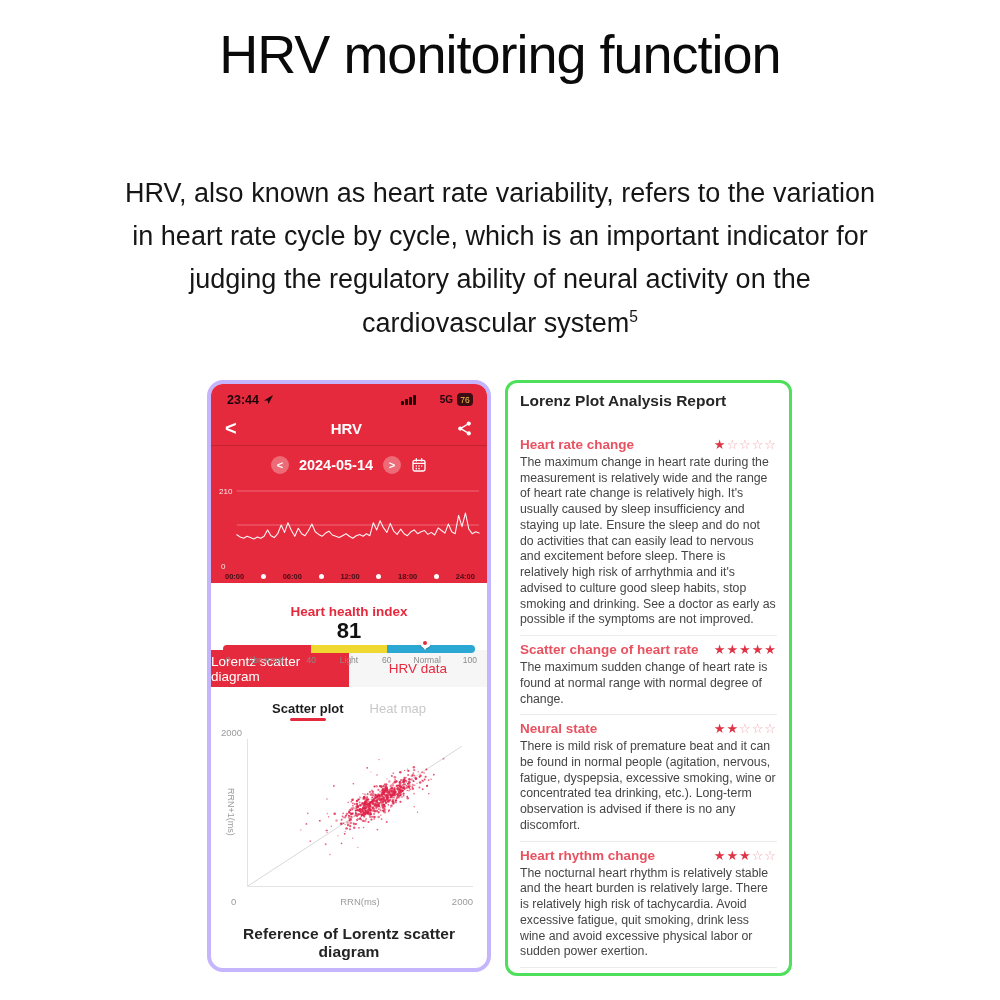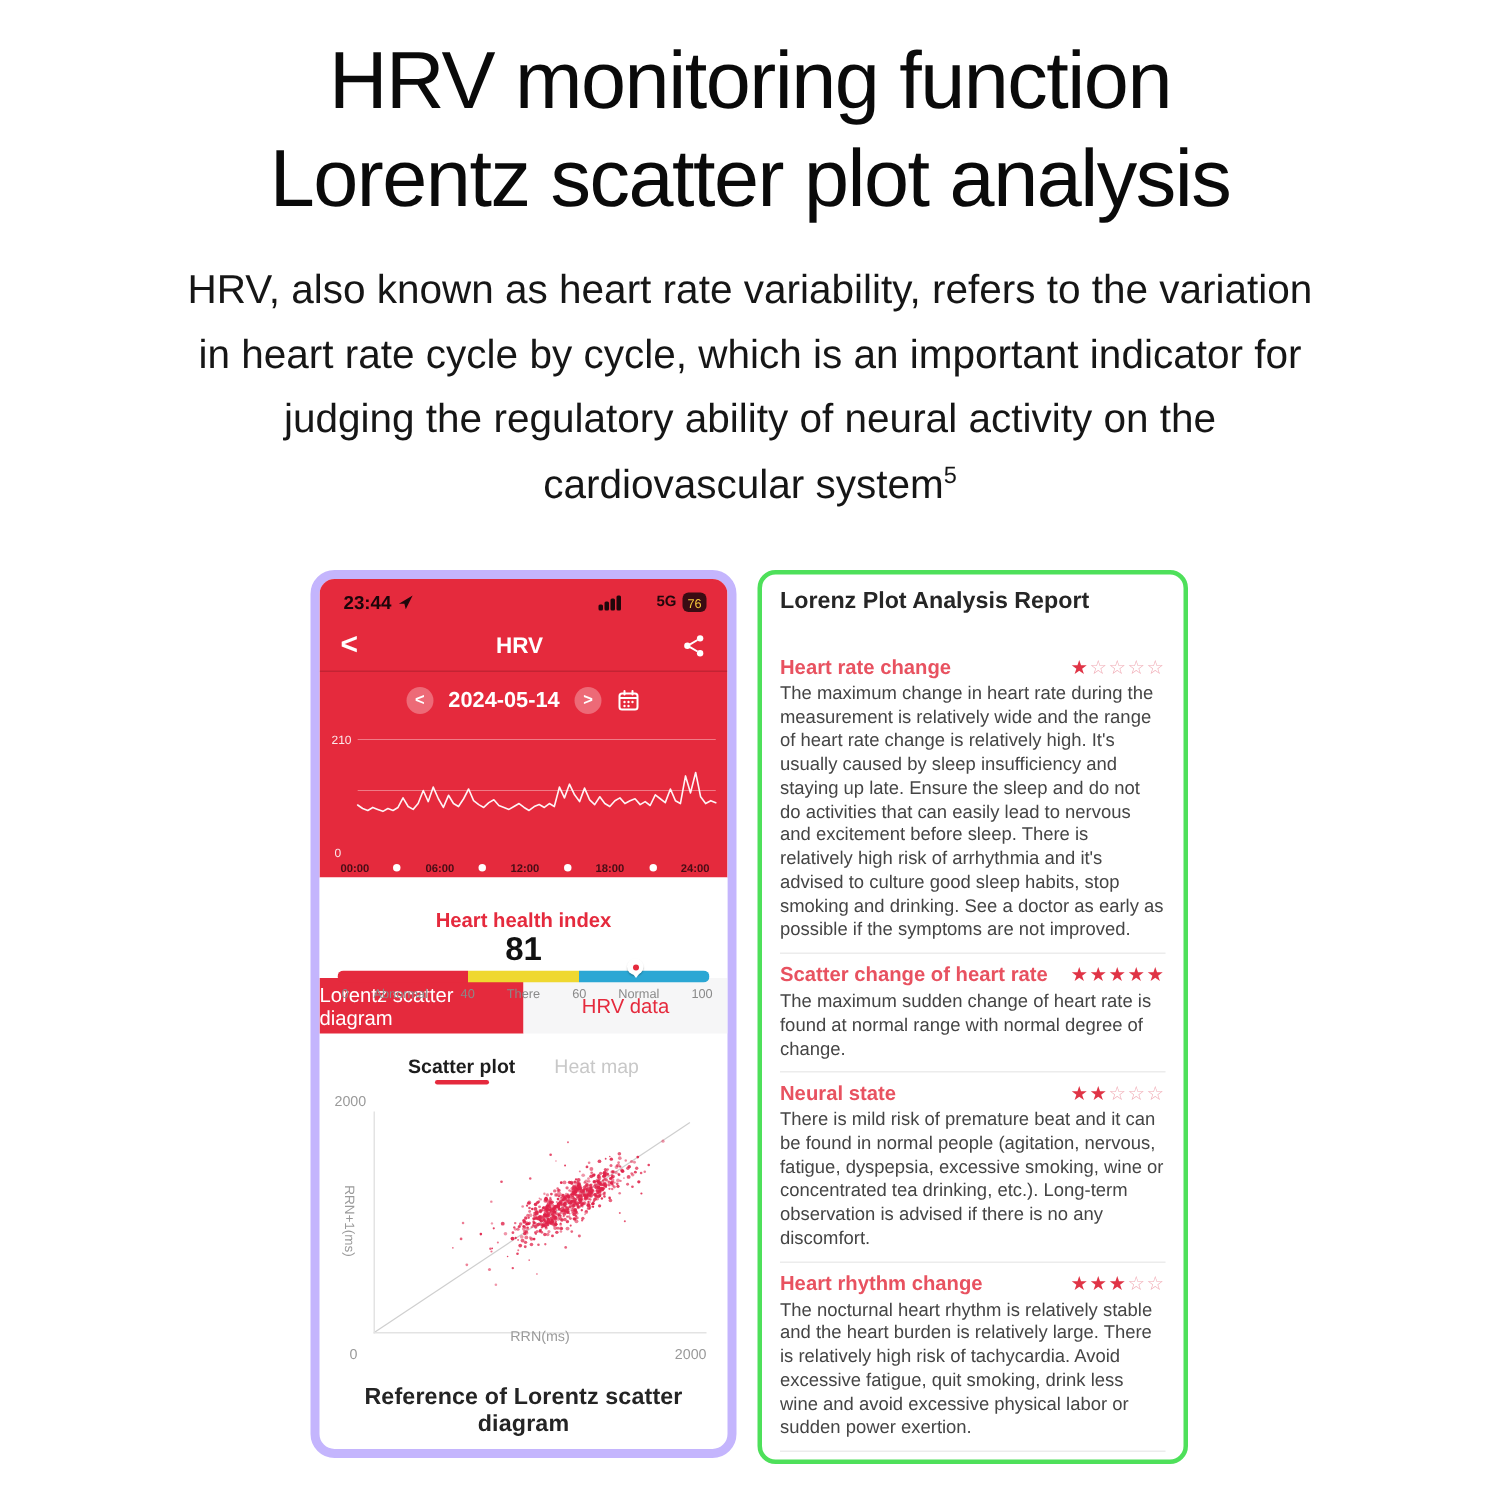--- a/index.html
+++ b/index.html
@@ -11,21 +11,21 @@
   
   .title { position:absolute; top:22px; left:0; width:1000px; text-align:center;
            font-size:54px; font-weight:400; color:#0a0a0a; letter-spacing:-1px; line-height:1.2; }
   .intro { position:absolute; top:172px; left:120px; width:760px; text-align:center;
            font-size:27px; color:#161616; line-height:1.6; font-weight:400; }
   .intro sup { font-size:58%; }
 
   
   .phone-panel {
     position:absolute; left:207px; top:380px; width:284px; height:592px;
-    border:6px solid #c4b5fd; border-radius:16px; background:#fff; overflow:hidden;
+    border:4px solid #c4b5fd; border-radius:16px; background:#fff; overflow:hidden;
   }
   .report-panel {
     position:absolute; left:505px; top:380px; width:287px; height:596px;
     border:3px solid #4ee05a; border-radius:12px; background:#fff; overflow:hidden;
     padding:9px 12px 6px 12px;
   }
 
   
   .red-zone { background:#e52a3d; color:#fff; }
   .status-bar { height:27px; display:flex; justify-content:space-between; align-items:center; padding:4px 14px 0 16px; }
@@ -94,21 +94,21 @@
 
   .scatter { position:relative; margin:8px 10px 0 8px; height:178px; }
   .sc-ymax { position:absolute; left:2px; top:-2px; font-size:9.5px; color:#9a9a9a; }
   .sc-ylabel { position:absolute; left:-18px; top:78px; font-size:9px; color:#9a9a9a;
                transform:rotate(90deg); transform-origin:center; width:60px; text-align:center; }
   .sc-plot { position:absolute; left:28px; top:10px; right:4px; bottom:20px;
              border-left:1px solid #e3e3e3; border-bottom:1px solid #e3e3e3; }
   .sc-plot svg { width:100%; height:100%; display:block; }
   .sc-xrow { position:absolute; left:28px; right:4px; bottom:0; height:14px; font-size:9.5px; color:#9a9a9a; }
   .sc-x0 { position:absolute; left:-16px; bottom:0; }
-  .sc-xlabel { position:absolute; left:50%; transform:translateX(-50%); bottom:12px; }
+  .sc-xlabel { position:absolute; left:50%; transform:translateX(-50%); bottom:0; }
   .sc-xmax { position:absolute; right:0; bottom:0; }
 
   .phone-caption { position:absolute; left:0; right:0; bottom:7px; text-align:center;
                    font-size:15.5px; color:#242424; font-weight:bold; letter-spacing:0.1px; }
 
   
   .report-title { font-size:15.5px; font-weight:bold; color:#262626; margin-bottom:21px; }
   .rsec { padding-top:6px; }
   .rhead { display:flex; justify-content:space-between; align-items:center; margin-bottom:3px; }
   .rheading { color:#e85260; font-size:13.5px; font-weight:bold; }
@@ -118,21 +118,20 @@
   .rbody { font-size:12.3px; color:#454545; line-height:1.28; }
   .rdiv { border-bottom:1px solid #ececec; margin-top:7px; }
 </style>
 </head>
 <body>
 
 <div class="canvas">
 
   <div class="title">
     <div>HRV monitoring function</div>
-    <div>Lorentz scatter plot analysis</div>
   </div>
 
   <p class="intro"><span>HRV, also known as heart rate variability, refers to the variation in heart rate cycle by cycle, which is an important indicator for judging the regulatory ability of neural activity on the cardiovascular system</span><sup>5</sup></p>
 
   <div class="phone-panel">
     <div class="red-zone">
 
       <div class="status-bar">
         <div class="sb-left">
           <span>23:44</span>
@@ -211,21 +210,21 @@
           <span class="seg-red"></span>
           <span class="seg-yellow"></span>
           <span class="seg-blue"></span>
         </div>
         <span class="pin"></span>
       </div>
       <div class="scale-labels">
         <span class="sl0">0</span>
         <span class="sl1">Abnormal</span>
         <span class="sl2">40</span>
-        <span class="sl3">There</span>
+        <span class="sl3">Light</span>
         <span class="sl4">60</span>
         <span class="sl5">Normal</span>
         <span class="sl6">100</span>
       </div>
     </div>
 
     <div class="tabs">
       <div class="tab active">Lorentz scatter diagram</div>
       <div class="tab inactive">HRV data</div>
     </div>

